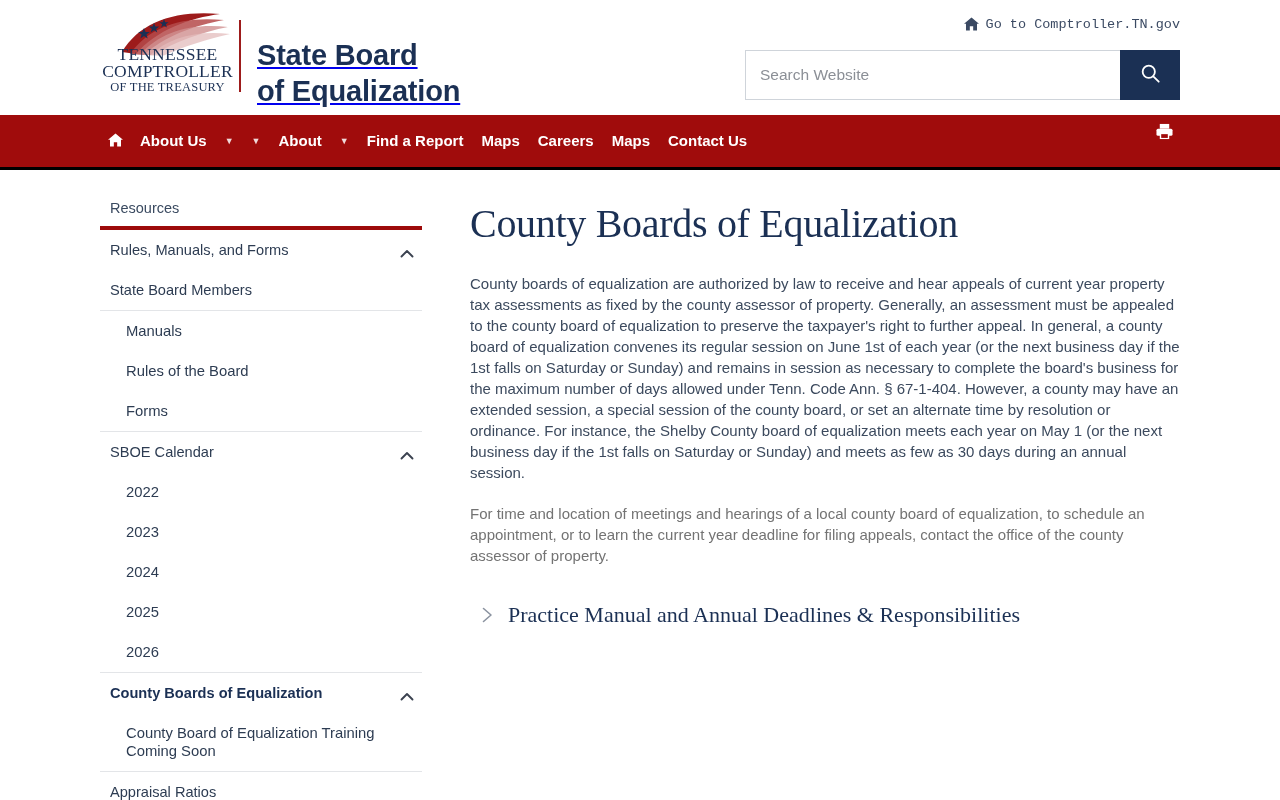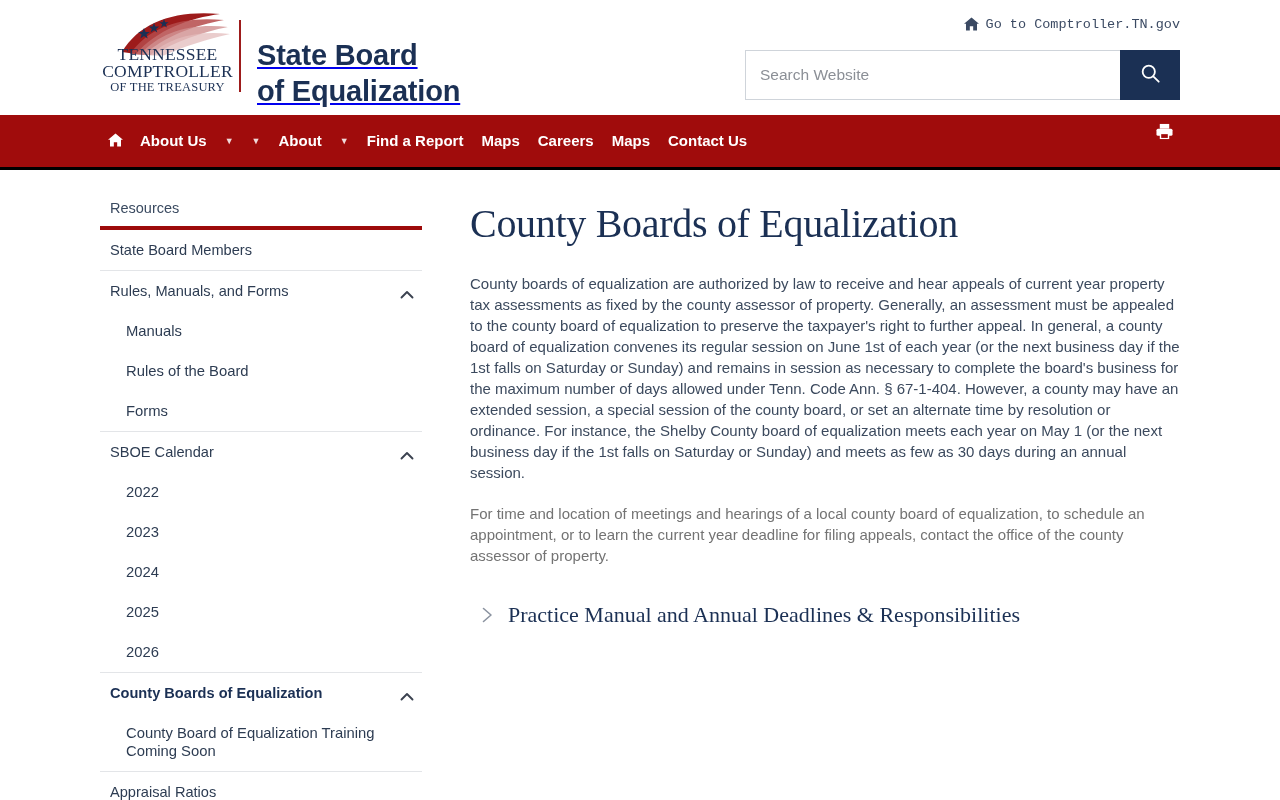--- a/index.html
+++ b/index.html
@@ -258,32 +258,32 @@
     </span>
   </div>
 </div>
 
 <div class="page">
 
   <div class="sidebar">
     <div class="side-head">Resources</div>
     <div class="side-rule"></div>
 
-    <div class="side-item">
-      <span class="side-item-label">State Board Members</span>
-    </div>
-
     <div class="side-item nobd">
       <span class="side-item-label">Rules, Manuals, and Forms</span>
       <span class="chev">
         <svg viewBox="0 0 14 10" width="14" height="10">
             <polyline points="1.5,7.5 7,2 12.5,7.5" fill="none" stroke="#3b4250" stroke-width="1.9" stroke-linecap="round" stroke-linejoin="round"></polyline>
           </svg>
       </span>
     </div>
+
+    <div class="side-item">
+      <span class="side-item-label">State Board Members</span>
+    </div>
     <div class="side-sub-group">
       <div class="side-sub">
         <span class="side-item-label">Manuals</span>
       </div>
       <div class="side-sub">
         <span class="side-item-label">Rules of the Board</span>
       </div>
       <div class="side-sub">
         <span class="side-item-label">Forms</span>
       </div>

